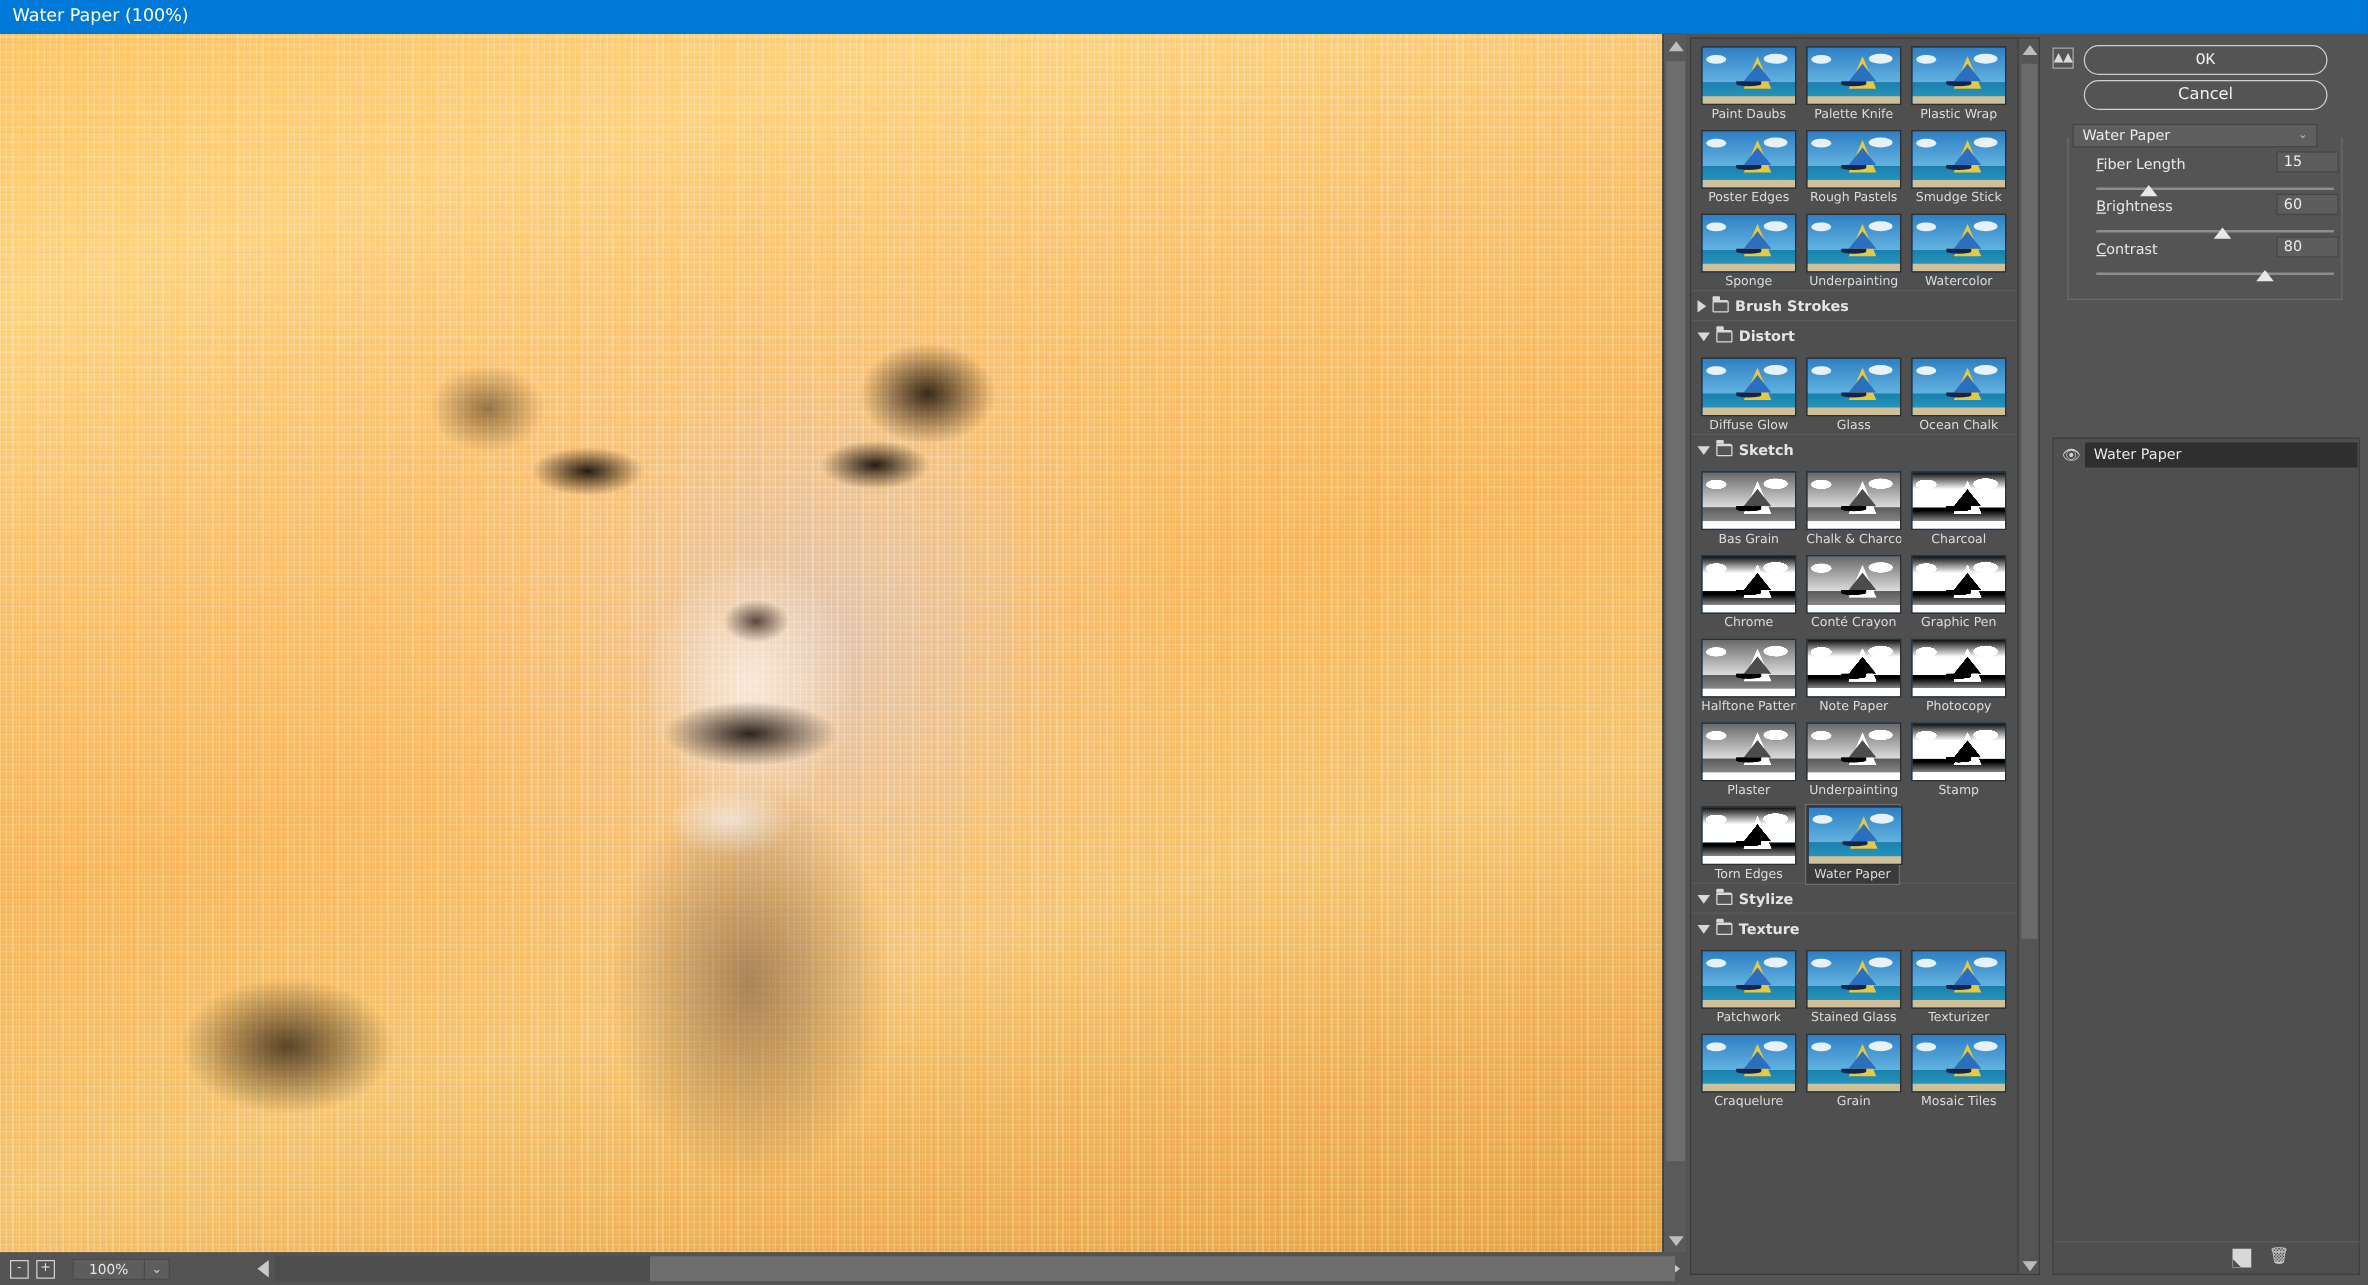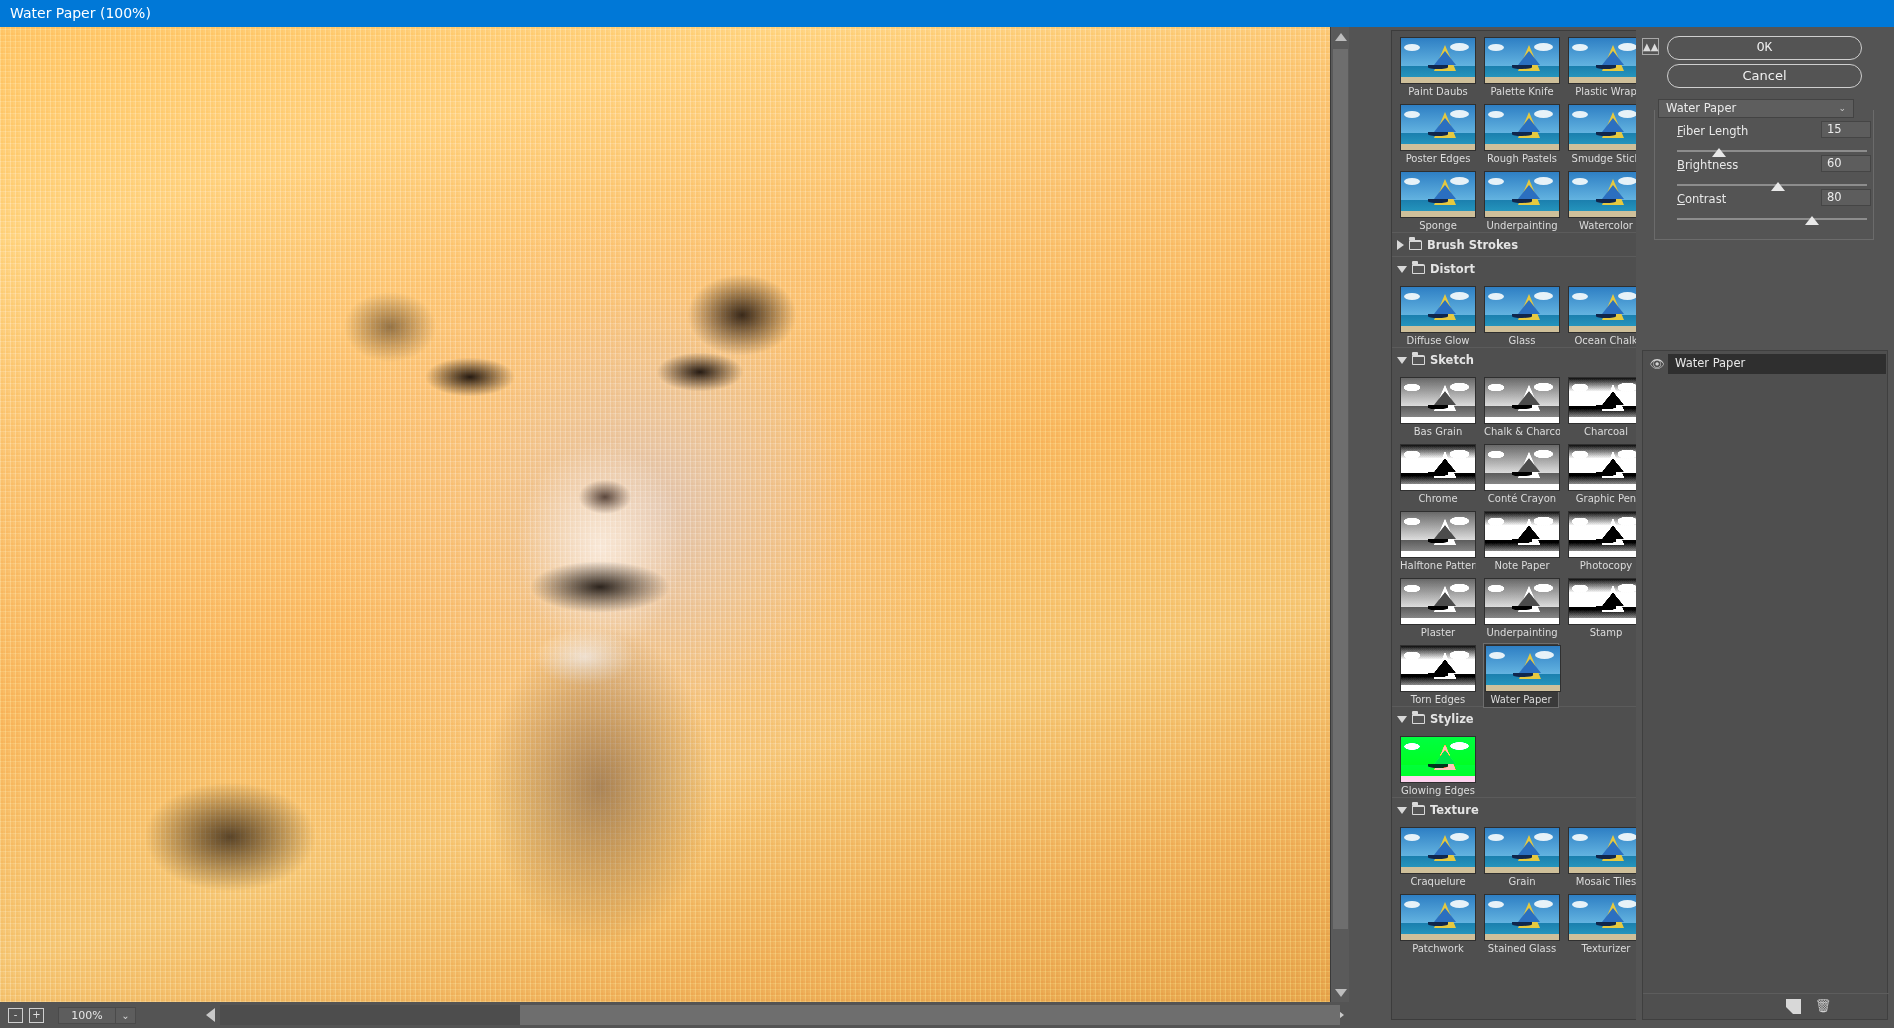--- a/index.html
+++ b/index.html
@@ -98,21 +98,20 @@
   }
   .hs-arrow { width: 20px; height: 26px; display:flex; align-items:center; justify-content:center; }
   .hs-track { position: relative; flex: 1; height: 20px; background: #4d4d4d; }
   .hs-thumb { position: absolute; left: 300px; top: 0; width: 820px; height: 20px; background: #6e6e6e; }
 
   
   .gallery {
     position: absolute; left: 1352px; top: 30px; width: 280px; height: 990px;
     background: #4f4f4f; border: 1px solid #3c3c3c;
     overflow: hidden;
-    margin-left: 39px;
   }
   .gal-inner { position: absolute; left: 0; top: 0; width: 260px; }
   .thumb-row { display: flex; padding: 6px 6px 0 8px; gap: 8px; }
   .thumb-cell { width: 76px; }
   .thumb {
     width: 76px; height: 47px; border: 1px solid #2f2f2f; overflow: hidden; position: relative;
     background: #1d4f7a;
   }
   .thumb-label {
     font-size: 10px; color: #dcdcdc; text-align: center; margin-top: 2px; line-height: 12px;
@@ -682,56 +681,86 @@
               </div>
             </div>
             <div class="thumb-label">Water Paper</div>
           </div>
         </div>
         <div class="cat-header">
           <span class="cat-tri-open"></span>
           <span class="folder"></span>
           <span>Stylize</span>
         </div>
-        <div class="thumb-row">
-          <div class="thumb-cell">
-            <div class="thumb">
-              <div class="sb glow">
-                <div class="sky"></div>
-                <div class="sea"></div>
-                <div class="sand"></div>
-                <div class="cloud" style="left:4%;top:14%;width:22%;height:16%"></div>
-                <div class="cloud" style="left:66%;top:10%;width:26%;height:18%"></div>
-                <div class="sail"></div>
-                <div class="sail2"></div>
-                <div class="hull"></div>
-              </div>
-            </div>
-            <div class="thumb-label">Glowing Edges</div>
-          </div>
-        </div>
         <div class="cat-header">
           <span class="cat-tri-open"></span>
           <span class="folder"></span>
           <span>Texture</span>
         </div>
         <div class="thumb-row">
           <div class="thumb-cell">
             <div class="thumb">
               <div class="sb">
                 <div class="sky"></div>
                 <div class="sea"></div>
                 <div class="sand"></div>
                 <div class="cloud" style="left:4%;top:14%;width:22%;height:16%"></div>
                 <div class="cloud" style="left:66%;top:10%;width:26%;height:18%"></div>
                 <div class="sail"></div>
                 <div class="sail2"></div>
                 <div class="hull"></div>
               </div>
             </div>
+            <div class="thumb-label">Patchwork</div>
+          </div>
+          <div class="thumb-cell">
+            <div class="thumb">
+              <div class="sb">
+                <div class="sky"></div>
+                <div class="sea"></div>
+                <div class="sand"></div>
+                <div class="cloud" style="left:4%;top:14%;width:22%;height:16%"></div>
+                <div class="cloud" style="left:66%;top:10%;width:26%;height:18%"></div>
+                <div class="sail"></div>
+                <div class="sail2"></div>
+                <div class="hull"></div>
+              </div>
+            </div>
+            <div class="thumb-label">Stained Glass</div>
+          </div>
+          <div class="thumb-cell">
+            <div class="thumb">
+              <div class="sb">
+                <div class="sky"></div>
+                <div class="sea"></div>
+                <div class="sand"></div>
+                <div class="cloud" style="left:4%;top:14%;width:22%;height:16%"></div>
+                <div class="cloud" style="left:66%;top:10%;width:26%;height:18%"></div>
+                <div class="sail"></div>
+                <div class="sail2"></div>
+                <div class="hull"></div>
+              </div>
+            </div>
+            <div class="thumb-label">Texturizer</div>
+          </div>
+        </div>
+        <div class="thumb-row">
+          <div class="thumb-cell">
+            <div class="thumb">
+              <div class="sb">
+                <div class="sky"></div>
+                <div class="sea"></div>
+                <div class="sand"></div>
+                <div class="cloud" style="left:4%;top:14%;width:22%;height:16%"></div>
+                <div class="cloud" style="left:66%;top:10%;width:26%;height:18%"></div>
+                <div class="sail"></div>
+                <div class="sail2"></div>
+                <div class="hull"></div>
+              </div>
+            </div>
             <div class="thumb-label">Craquelure</div>
           </div>
           <div class="thumb-cell">
             <div class="thumb">
               <div class="sb">
                 <div class="sky"></div>
                 <div class="sea"></div>
                 <div class="sand"></div>
                 <div class="cloud" style="left:4%;top:14%;width:22%;height:16%"></div>
                 <div class="cloud" style="left:66%;top:10%;width:26%;height:18%"></div>
@@ -749,67 +778,20 @@
                 <div class="sea"></div>
                 <div class="sand"></div>
                 <div class="cloud" style="left:4%;top:14%;width:22%;height:16%"></div>
                 <div class="cloud" style="left:66%;top:10%;width:26%;height:18%"></div>
                 <div class="sail"></div>
                 <div class="sail2"></div>
                 <div class="hull"></div>
               </div>
             </div>
             <div class="thumb-label">Mosaic Tiles</div>
-          </div>
-        </div>
-        <div class="thumb-row">
-          <div class="thumb-cell">
-            <div class="thumb">
-              <div class="sb">
-                <div class="sky"></div>
-                <div class="sea"></div>
-                <div class="sand"></div>
-                <div class="cloud" style="left:4%;top:14%;width:22%;height:16%"></div>
-                <div class="cloud" style="left:66%;top:10%;width:26%;height:18%"></div>
-                <div class="sail"></div>
-                <div class="sail2"></div>
-                <div class="hull"></div>
-              </div>
-            </div>
-            <div class="thumb-label">Patchwork</div>
-          </div>
-          <div class="thumb-cell">
-            <div class="thumb">
-              <div class="sb">
-                <div class="sky"></div>
-                <div class="sea"></div>
-                <div class="sand"></div>
-                <div class="cloud" style="left:4%;top:14%;width:22%;height:16%"></div>
-                <div class="cloud" style="left:66%;top:10%;width:26%;height:18%"></div>
-                <div class="sail"></div>
-                <div class="sail2"></div>
-                <div class="hull"></div>
-              </div>
-            </div>
-            <div class="thumb-label">Stained Glass</div>
-          </div>
-          <div class="thumb-cell">
-            <div class="thumb">
-              <div class="sb">
-                <div class="sky"></div>
-                <div class="sea"></div>
-                <div class="sand"></div>
-                <div class="cloud" style="left:4%;top:14%;width:22%;height:16%"></div>
-                <div class="cloud" style="left:66%;top:10%;width:26%;height:18%"></div>
-                <div class="sail"></div>
-                <div class="sail2"></div>
-                <div class="hull"></div>
-              </div>
-            </div>
-            <div class="thumb-label">Texturizer</div>
           </div>
         </div>
       </div>
     <div class="gal-vscroll">
       <div class="a-up">
           <span class="tri-up"></span>
         </div>
       <div class="gal-vthumb"></div>
       <div class="a-dn">
           <span class="tri-dn"></span>

